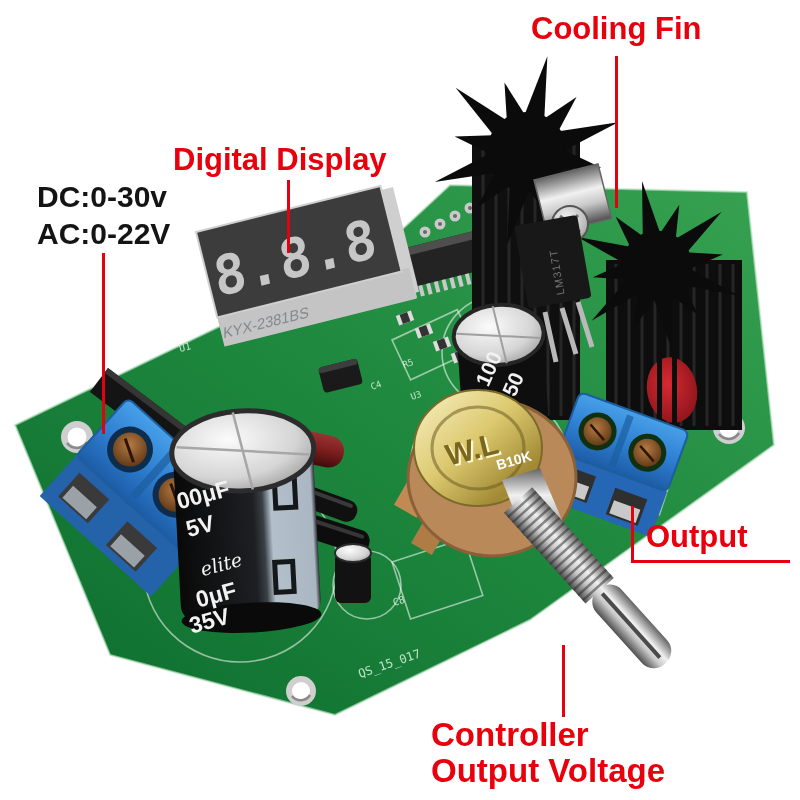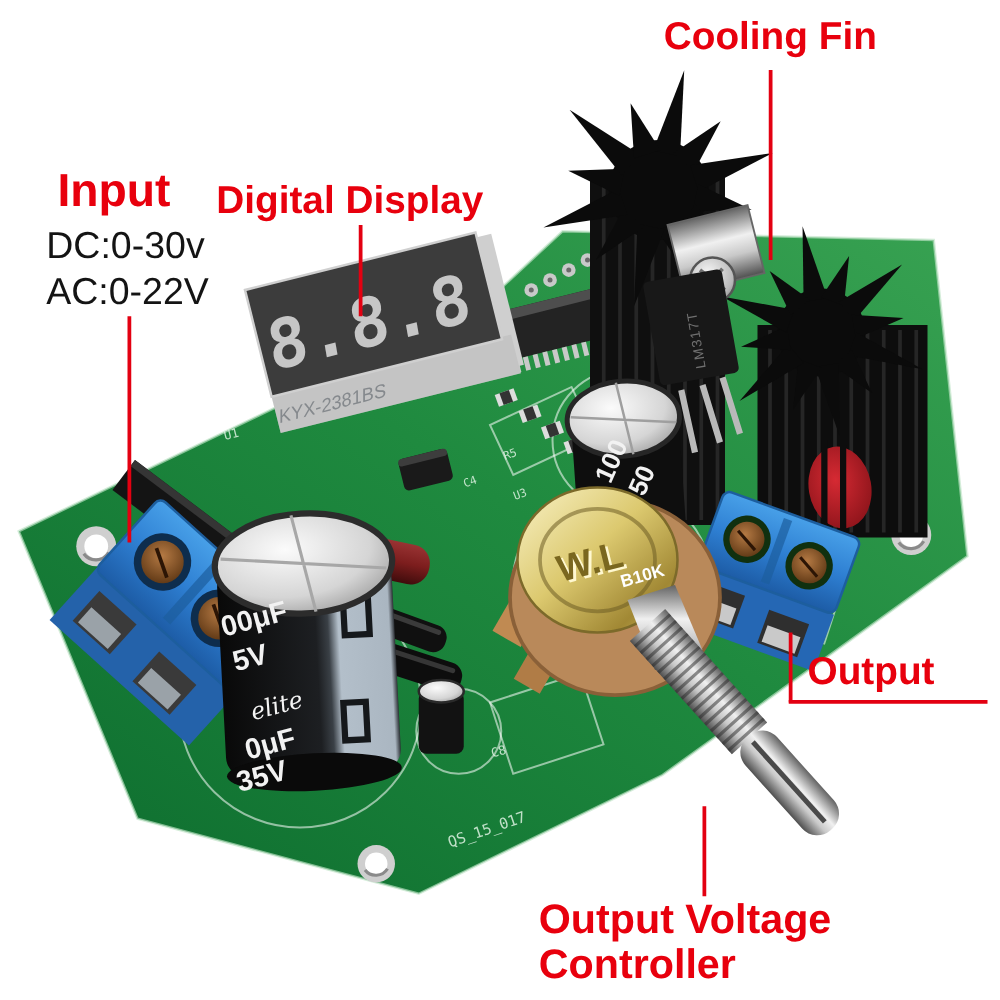--- a/index.html
+++ b/index.html
@@ -1,20 +1,20 @@
 <!DOCTYPE html>
 <html><head>
 <meta charset="utf-8">
 <style>
   html,body{margin:0;padding:0;background:#fff;}
   .scene{position:relative;width:800px;height:800px;background:#ffffff;
          font-family:"Liberation Sans",sans-serif;overflow:hidden;}
   .scene svg{position:absolute;left:0;top:0;}
   .lbl{position:absolute;white-space:nowrap;font-weight:bold;color:#e8000d;line-height:1.1;}
-  .spec{position:absolute;white-space:nowrap;font-weight:400;color:#141414;}
+  .spec{position:absolute;white-space:nowrap;font-weight:700;color:#141414;}
   .ptr{position:absolute;background:#e30011;}
   .sk{font-family:"DejaVu Sans Mono",monospace;fill:#def2e2;opacity:.85;}
   .capTx{font-family:"Liberation Sans",sans-serif;font-weight:bold;fill:#f2f2f2;}
 </style>
 </head>
 <body>
 
 <div class="scene">
 
 <svg width="800" height="800" viewBox="0 0 800 800">
@@ -305,23 +305,22 @@
 </svg>
 
 <div class="ptr" style="left:615px;top:56px;width:2.5px;height:152px;"></div>
 <div class="ptr" style="left:102px;top:253px;width:2.5px;height:181px;"></div>
 <div class="ptr" style="left:287px;top:180px;width:2.5px;height:73px;"></div>
 <div class="ptr" style="left:631px;top:506px;width:2.5px;height:56px;"></div>
 <div class="ptr" style="left:631px;top:560px;width:159px;height:2.5px;"></div>
 <div class="ptr" style="left:562px;top:645px;width:2.5px;height:72px;"></div>
 
 <div class="lbl" style="left:531px;top:12px;font-size:31px;">Cooling Fin</div>
-<div class="lbl" style="left:46px;top:133px;font-size:37px;">Input</div>
 <div class="spec" style="left:37px;top:180px;font-size:30px;">DC:0-30v</div>
 <div class="spec" style="left:37px;top:217px;font-size:30px;">AC:0-22V</div>
 <div class="lbl" style="left:173px;top:143px;font-size:31px;">Digital Display</div>
 <div class="lbl" style="left:646px;top:520px;font-size:31px;">Output</div>
 <div class="lbl" style="left:431px;top:717px;font-size:33px;">
+  <div>Controller</div>
   <div>Output Voltage</div>
-  <div>Controller</div>
 </div>
 
 </div>
 
 </body></html>

